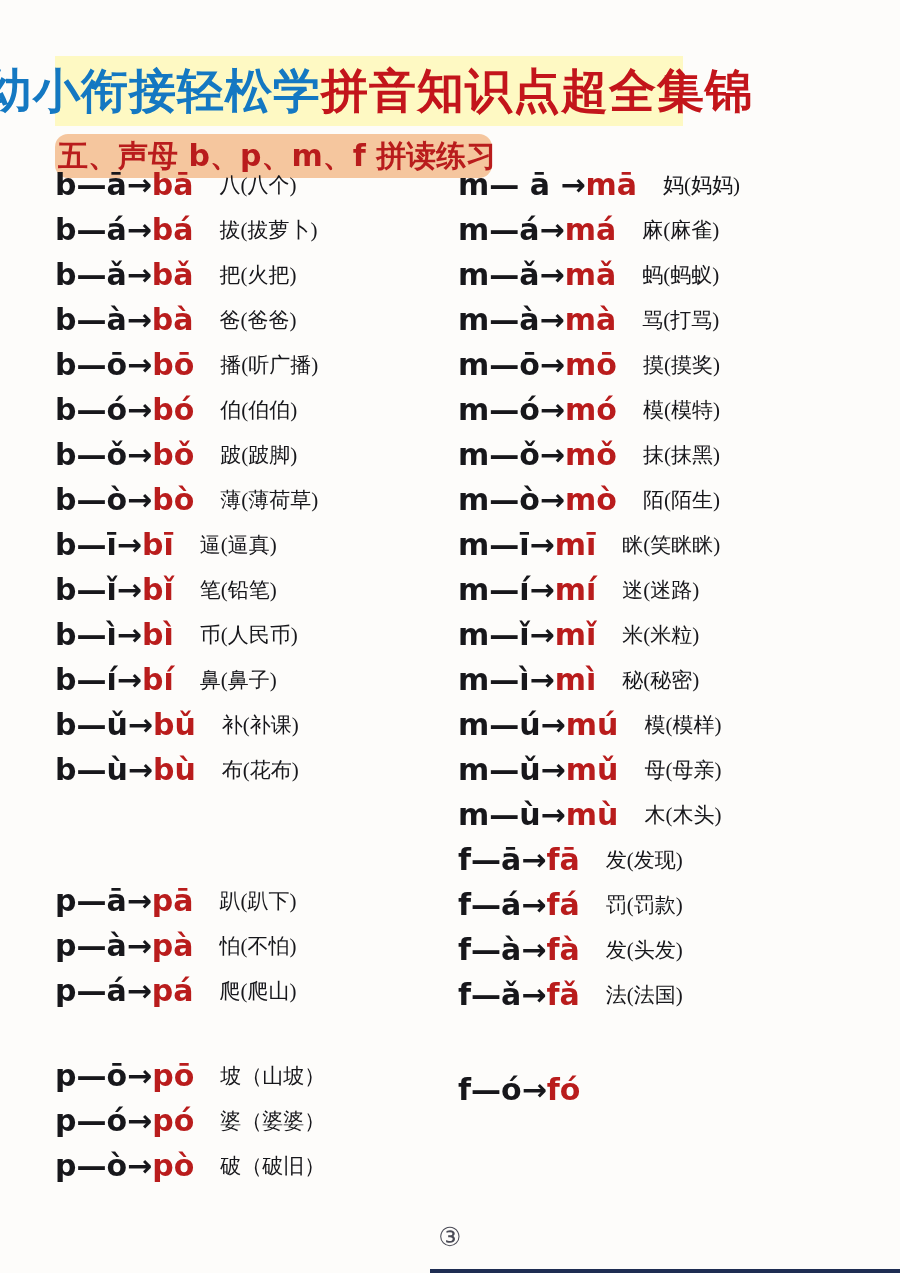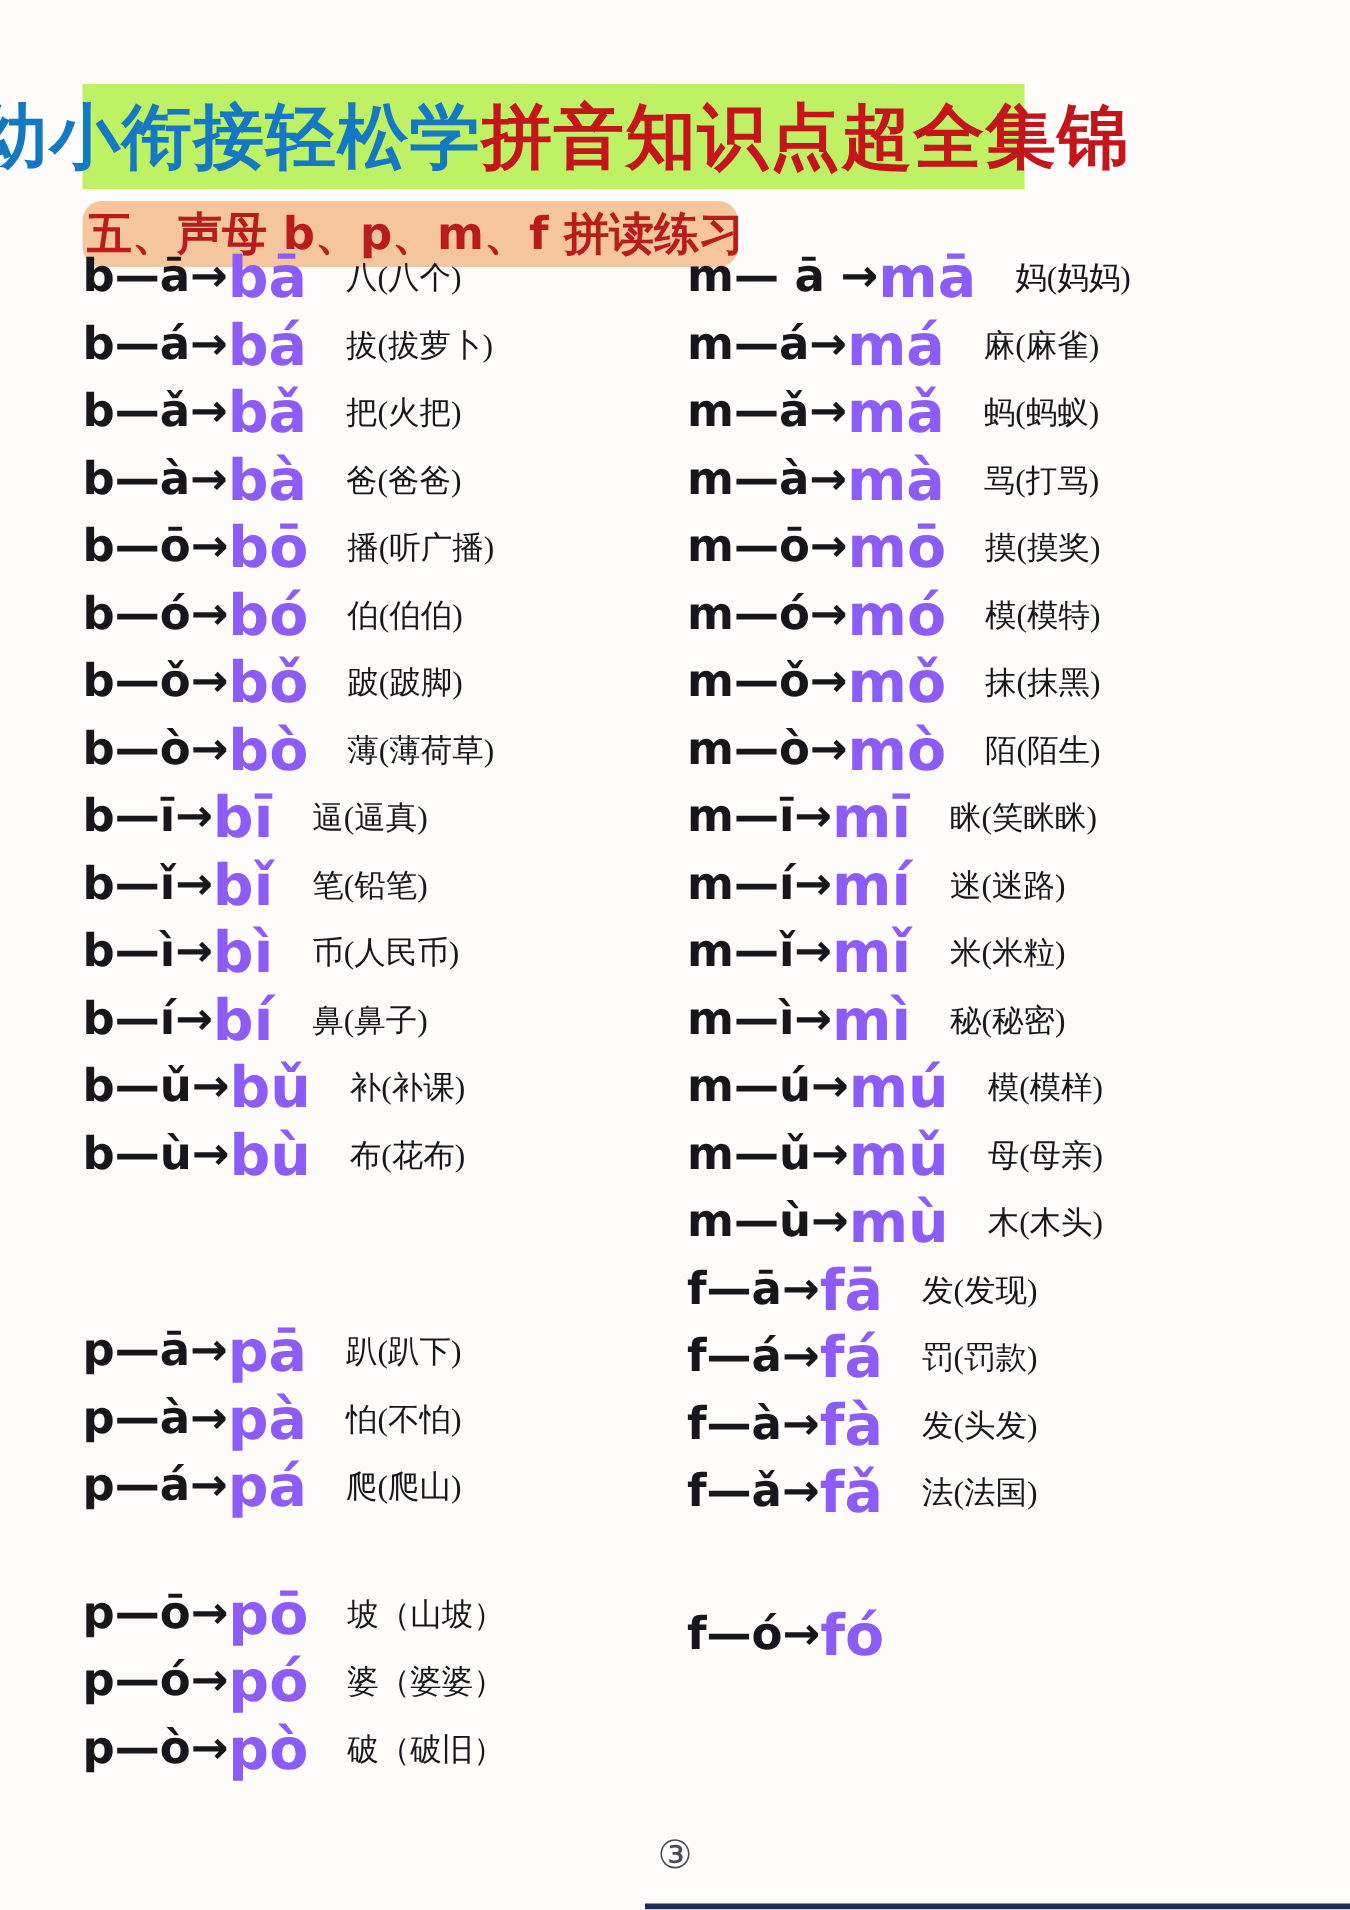--- a/index.html
+++ b/index.html
@@ -8,21 +8,21 @@
     width: 900px; height: 1273px;
     position: relative;
     background: #fdfcfa;
     font-family: "DejaVu Sans", "Liberation Sans", sans-serif;
     overflow: hidden;
   }
   .title-band {
     position: absolute;
     left: 55px; top: 56px;
     width: 628px; height: 70px;
-    background: #bef264;
+    background: #fef9c3;
     display: flex; align-items: center; justify-content: center;
     font-size: 47px; font-weight: 700; letter-spacing: 1px;
     white-space: nowrap;
   }
   .title-blue { color: #1478c2; }
   .title-red  { color: #c3151b; }
   .section-band {
     position: absolute;
     left: 55px; top: 134px;
     width: 437px; height: 44px;
@@ -46,21 +46,21 @@
   .row {
     height: 45px;
     display: flex; align-items: center;
     white-space: nowrap;
   }
   .pre {
     font-size: 30px; font-weight: 600; color: #17171b;
     letter-spacing: 0px;
   }
   .res {
-    font-size: 38px; font-weight: 700; color: #8b5cf6;
+    font-size: 30px; font-weight: 700; color: #b91c1c;
   }
   .word {
     margin-left: 26px;
     font-size: 21px; font-weight: 500; color: #17171b;
     font-family: "Liberation Serif", "DejaVu Serif", serif;
   }
   .page-number {
     position: absolute;
     left: 0; right: 0; top: 1222px;
     text-align: center;

